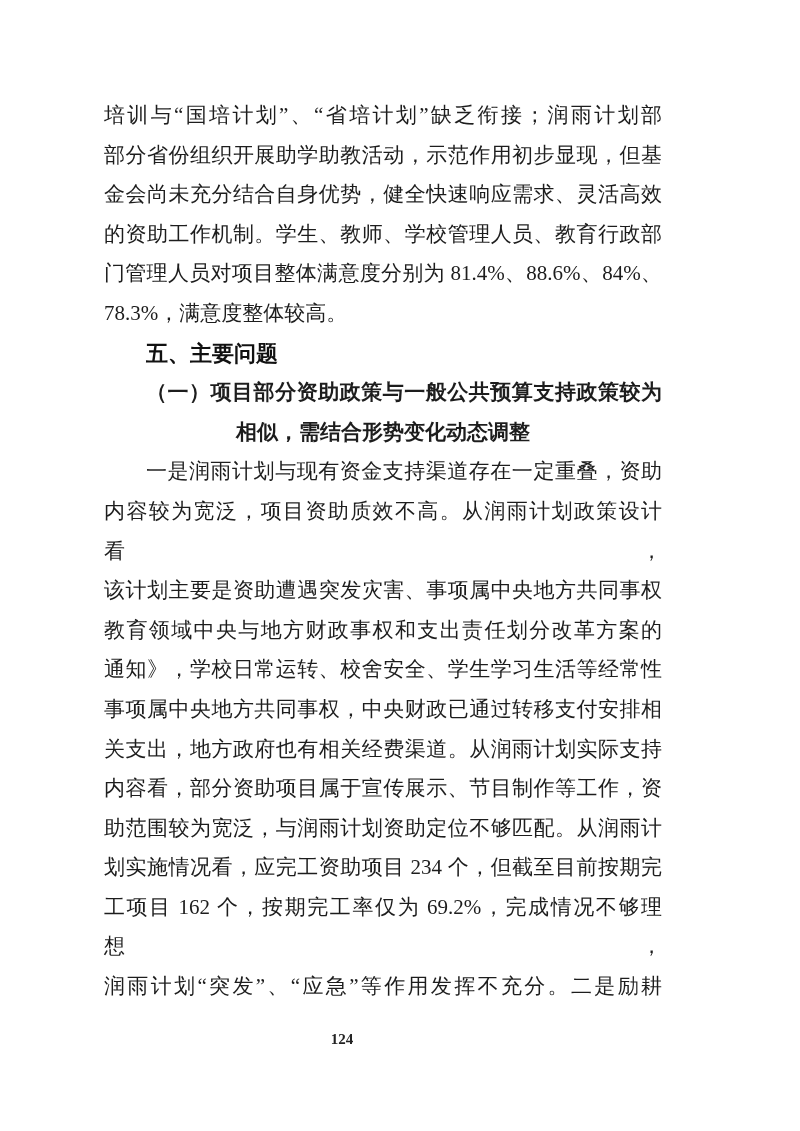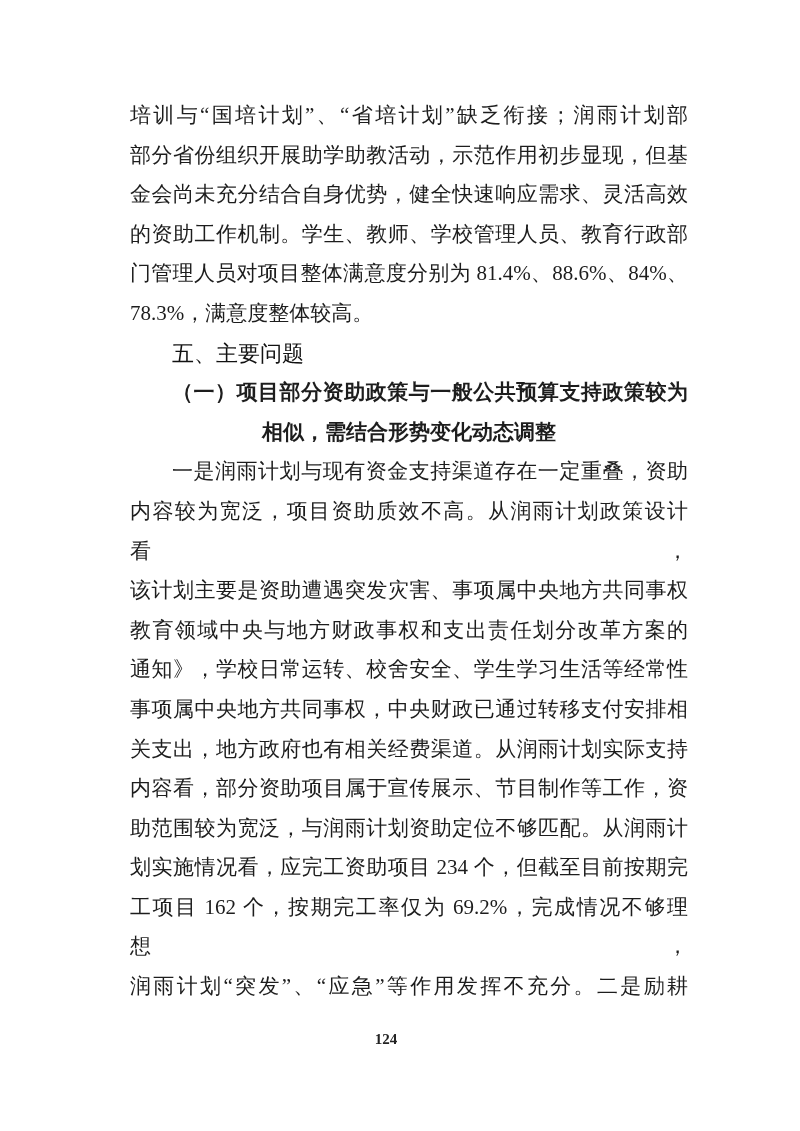--- a/index.html
+++ b/index.html
@@ -10,58 +10,57 @@
     font-family: "Liberation Serif", "DejaVu Serif", serif;
     color: #1d1d1d;
     overflow: hidden;
   }
   .page {
     position: absolute; inset: 0;
     background: #ffffff;
   }
   .content {
     position: absolute;
-    left: 130px; top: 96px;
+    left: 104px; top: 96px;
     width: 558px;
     font-size: 21px;
     line-height: 39.6px;
     letter-spacing: 0px;
   }
   .block { margin: 0; }
   .line {
     white-space: nowrap;
     overflow: visible;
   }
   .line.justify {
     white-space: normal;
     text-align: justify;
     text-align-last: justify;
   }
   .line.indent { padding-left: 42px; }
   .block-heading .line {
     font-family: "Liberation Sans", "DejaVu Sans", sans-serif;
-    font-weight: normal;
+    font-weight: bold;
     font-size: 22px;
     padding-left: 42px;
     color: #111111;
   }
   .block-subheading .line {
     font-weight: 600;
     text-align: center;
   }
   .page-number {
     position: absolute;
     top: 1031px; left: 0;
     width: 684px;
     text-align: center;
     font-size: 15px;
     font-weight: bold;
     font-family: "Liberation Serif", "DejaVu Serif", serif;
     color: #222222;
-    padding-left: 44px;
   }
 </style>
 </head>
 <body style="background: rgb(255, 255, 255); color: rgb(29, 29, 29);">
 
 <div class="page">
   <div class="content">
       <div class="block block-paragraph">
         <div class="line justify">培训与“国培计划”、“省培计划”缺乏衔接；润雨计划部</div>
         <div class="line justify">部分省份组织开展助学助教活动，示范作用初步显现，但基</div>

